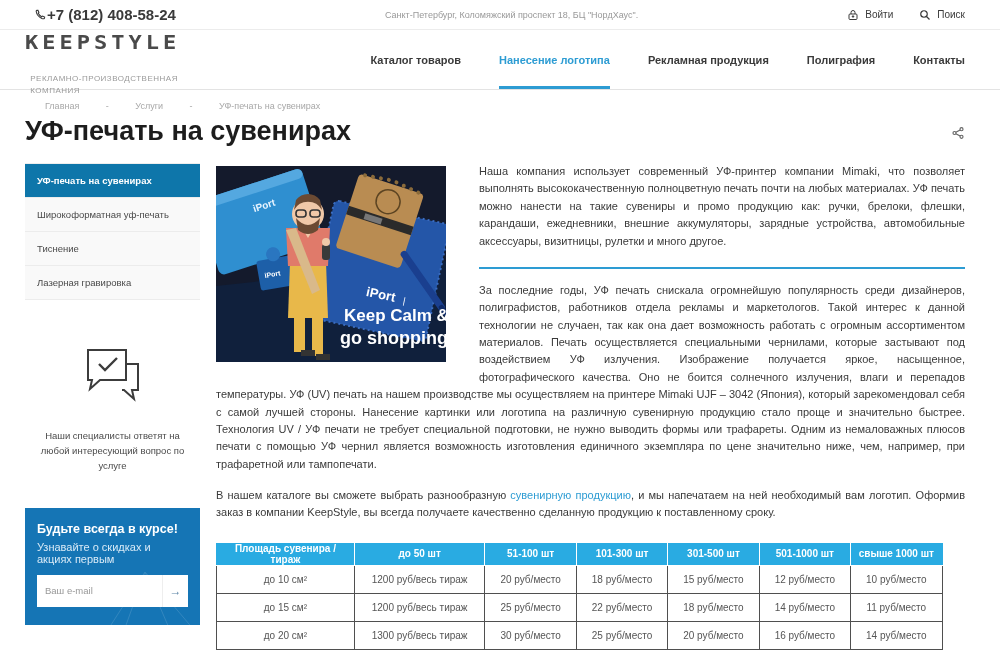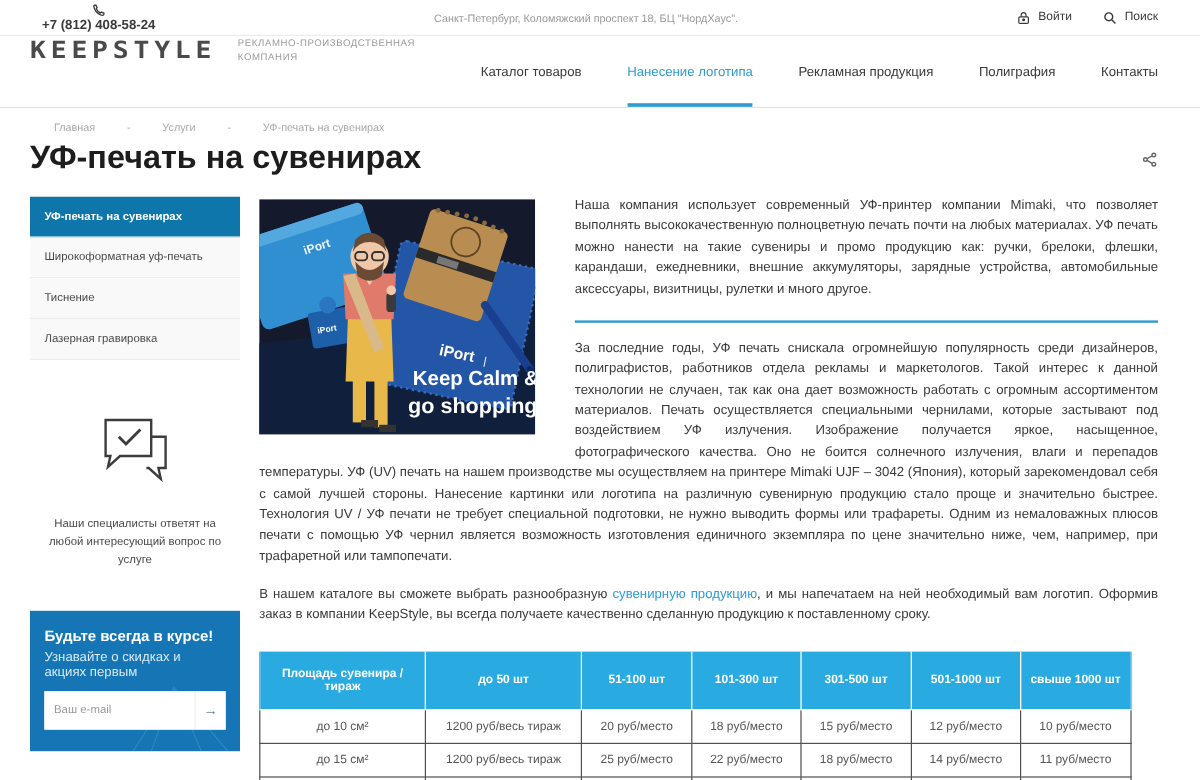--- a/index.html
+++ b/index.html
@@ -2,34 +2,34 @@
 <html lang="ru"><head>
 <meta charset="utf-8">
 <style>
   * { margin:0; padding:0; box-sizing:border-box; }
   html,body { width:1000px; background:#fff; font-family:"Liberation Sans", sans-serif; color:#333; }
   .container { padding:0 35px 0 25px; }
 
   
   .topbar { height:30px; border-bottom:1px solid #ececec; display:flex; align-items:center; font-size:10px; }
   .topbar-inner { display:flex; align-items:center; width:100%; padding:0 35px 0 35px; }
-  .phone-wrap { display:flex; align-items:center; gap:1px; font-weight:bold; color:#3a3a3a; font-size:11px;flex-direction:column; }
+  .phone-wrap { display:flex; align-items:center; gap:1px; font-weight:bold; color:#3a3a3a; font-size:15px; }
   .topbar-address { flex:1; text-align:center; color:#999; font-size:9px; }
   .topbar-right { display:flex; align-items:flex-start; gap:26px; }
   .topbar-link { display:flex; align-items:center; gap:6px; color:#3a3a3a; font-size:10px; cursor:pointer; }
   .icon-svg { display:inline-block; vertical-align:middle; }
 
   
   .header { height:60px; border-bottom:1px solid #e3e3e3; }
   .header-inner { display:flex; align-items:stretch; height:100%; padding:0 35px 0 25px; }
-  .logo-block { display:flex; align-items:flex-start; gap:18px; }
+  .logo-block { display:flex; align-items:flex-end; gap:18px;flex-direction:column; }
   .logo { font-size:22px; letter-spacing:4px; color:#4a4a4a; font-weight:bold; font-family:"DejaVu Sans Mono", monospace; transform:scaleY(0.9); }
   .tagline { font-size:8px; color:#9a9a9a; line-height:1.5; letter-spacing:0.5px; width:150px; }
   .nav { display:flex; align-items:stretch; margin-left:auto; gap:38px; }
-  .nav-item { display:flex; align-items:center; font-size:11px; font-weight:normal; color:#3a3a3a; border-bottom:3px solid transparent; padding-top:3px; cursor:pointer;text-align:center; }
+  .nav-item { display:flex; align-items:center; font-size:11px; font-weight:bold; color:#3a3a3a; border-bottom:3px solid transparent; padding-top:3px; cursor:pointer;text-align:center; }
   .nav-item.active { color:#2d9cd3; border-bottom-color:#2d9cd3; }
 
   
   .breadcrumb { margin-top:11px; font-size:9px; color:#a8a8a8; }
   .breadcrumb span { margin-right:4px;padding-left:20px; }
   .breadcrumb .crumb { cursor:pointer; }
   .title-row { display:flex; align-items:flex-start; justify-content:space-between; margin-top:5px; }
   h1 { font-size:27px; color:#1d1d1d; font-weight:bold; }
   .share-btn { margin-top:10px; cursor:pointer; }
 
@@ -60,21 +60,21 @@
 
   
   .hero { float:left; width:230px; height:196px; margin:3px 33px 14px 0; }
   .article p { font-size:11px; line-height:1.58; text-align:justify; color:#3a3a3a; }
   .blue-divider { height:2px; background:#2d9cd3; margin:17px 0 13px 263px; }
   .p3 { margin-top:14px; }
   .text-link { color:#2d9cd3; cursor:pointer; text-decoration:none; }
 
   
   .price-table { border-collapse:collapse; width:97%; margin-top:21px; table-layout:fixed; }
-  .price-table th { background:#29abe2; color:#fff; font-size:10px; font-weight:bold; padding:13px 3px; border:1px solid #fff; border-top:none; }
+  .price-table th { background:#29abe2; color:#fff; font-size:10px; font-weight:bold; padding:0 3px; border:1px solid #fff; border-top:none; }
   .price-table th:first-child { border-left:1px solid #29abe2; }
   .price-table th:last-child { border-right:1px solid #29abe2; }
   .price-table td { border:1px solid #4f4f4f; font-size:10px; color:#555; text-align:center; padding:8px 3px; background:#fff;margin-top:24px; }
   .price-table col.c0 { width:19%; } .price-table col.c1 { width:18%; }
 </style>
 </head>
 <body>
 
 <div class="topbar">
   <div class="topbar-inner">

